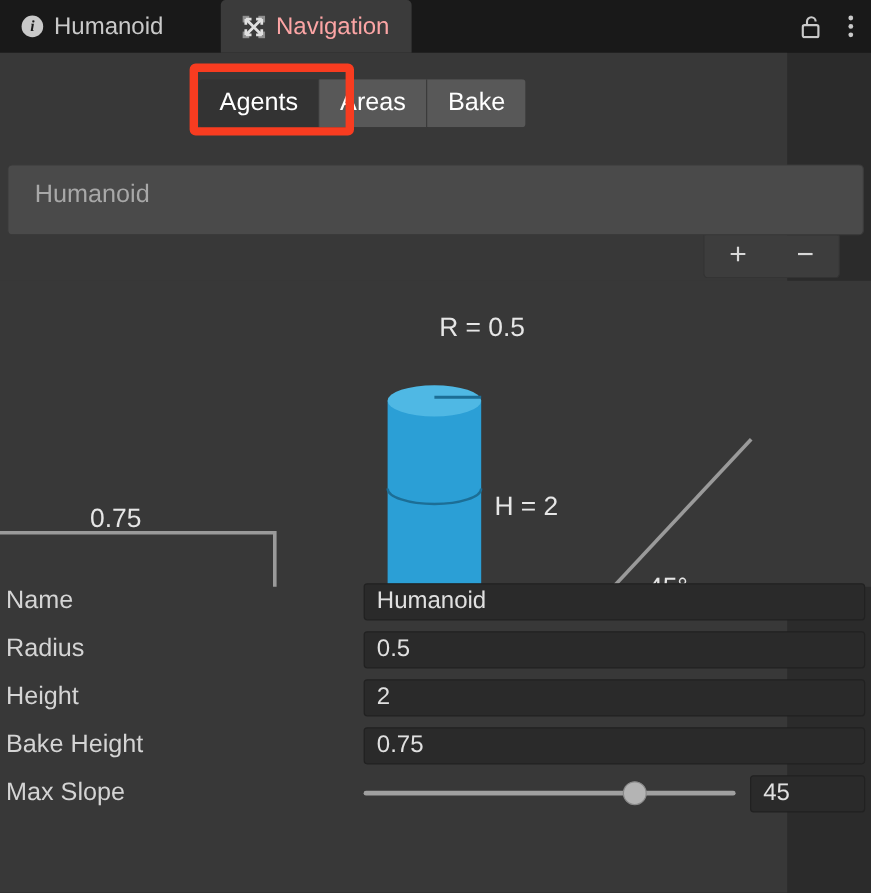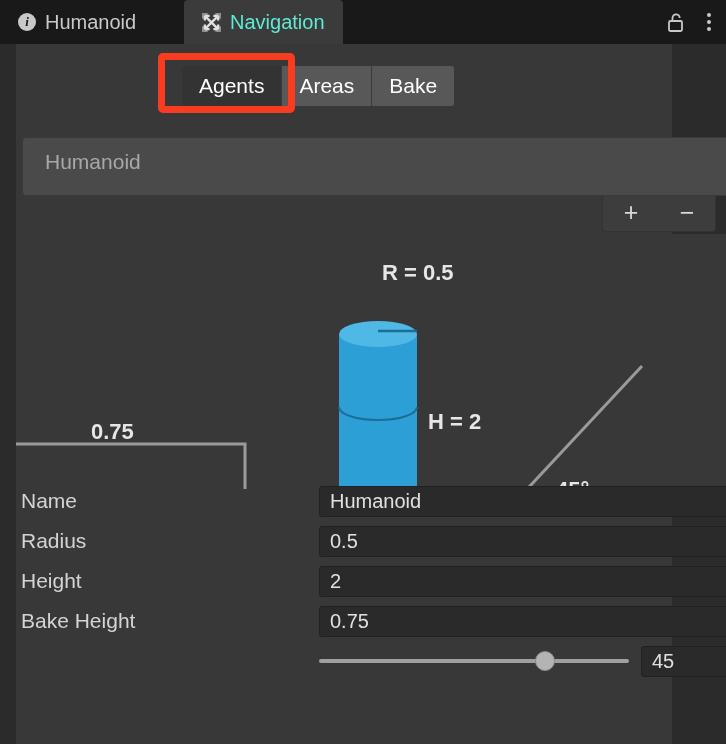--- a/index.html
+++ b/index.html
@@ -35,21 +35,21 @@
     box-sizing: border-box;
     font-size: 20px;
     color: #c9c9c9;
   }
   .wtab.inactive { left: 0; }
   .wtab.active {
     left: 184px;
     background: #3b3b3b;
     border-top-left-radius: 4px;
     border-top-right-radius: 4px;
-    color: #5eead4;
+    color: #fca5a5;
     justify-content: space-between;
   }
   .wtab-label { white-space: nowrap; }
 
   .info-icon {
     width: 18px; height: 18px;
     border-radius: 50%;
     background: #c9c9c9;
     color: #191919;
     font-size: 13px;
@@ -80,21 +80,20 @@
     width: 4px; height: 4px; border-radius: 50%;
     background: #c9c9c9; display: block;
   }
 
   
   .panel {
     position: absolute;
     left: 0; top: 44px;
     width: 656px; height: 700px;
     background: #383838;
-    margin-left: 16px;
   }
 
   
   .modebar {
     position: absolute;
     left: 166px; top: 22px;
     height: 40px;
     display: flex;
     border-radius: 3px;
     overflow: hidden;
@@ -168,21 +167,20 @@
     line-height: 1;
     padding-bottom: 3px;
   }
 
   
   .diagram {
     position: absolute;
     left: 0; top: 190px;
     width: 726px; height: 255px;
     background: #383838;
-    font-weight: bold;
   }
   .diagram svg { display: block; }
 
   
   .props {
     position: absolute;
     left: 0; top: 437px;
     width: 726px;
     text-align: right;
   }
@@ -346,20 +344,21 @@
       <div class="row-label">Height</div>
       <div class="field">2</div>
     </div>
 
     <div class="row">
       <div class="row-label">Bake Height</div>
       <div class="field">0.75</div>
     </div>
 
     <div class="row">
+      <div class="row-label">Max Slope</div>
       <div class="slider">
         <div class="slider-track"></div>
         <div class="slider-handle" id="slope-handle" style="left: 216.3px;"></div>
       </div>
       <div class="field narrow">45</div>
     </div>
 
   </div>
 </div>
 

